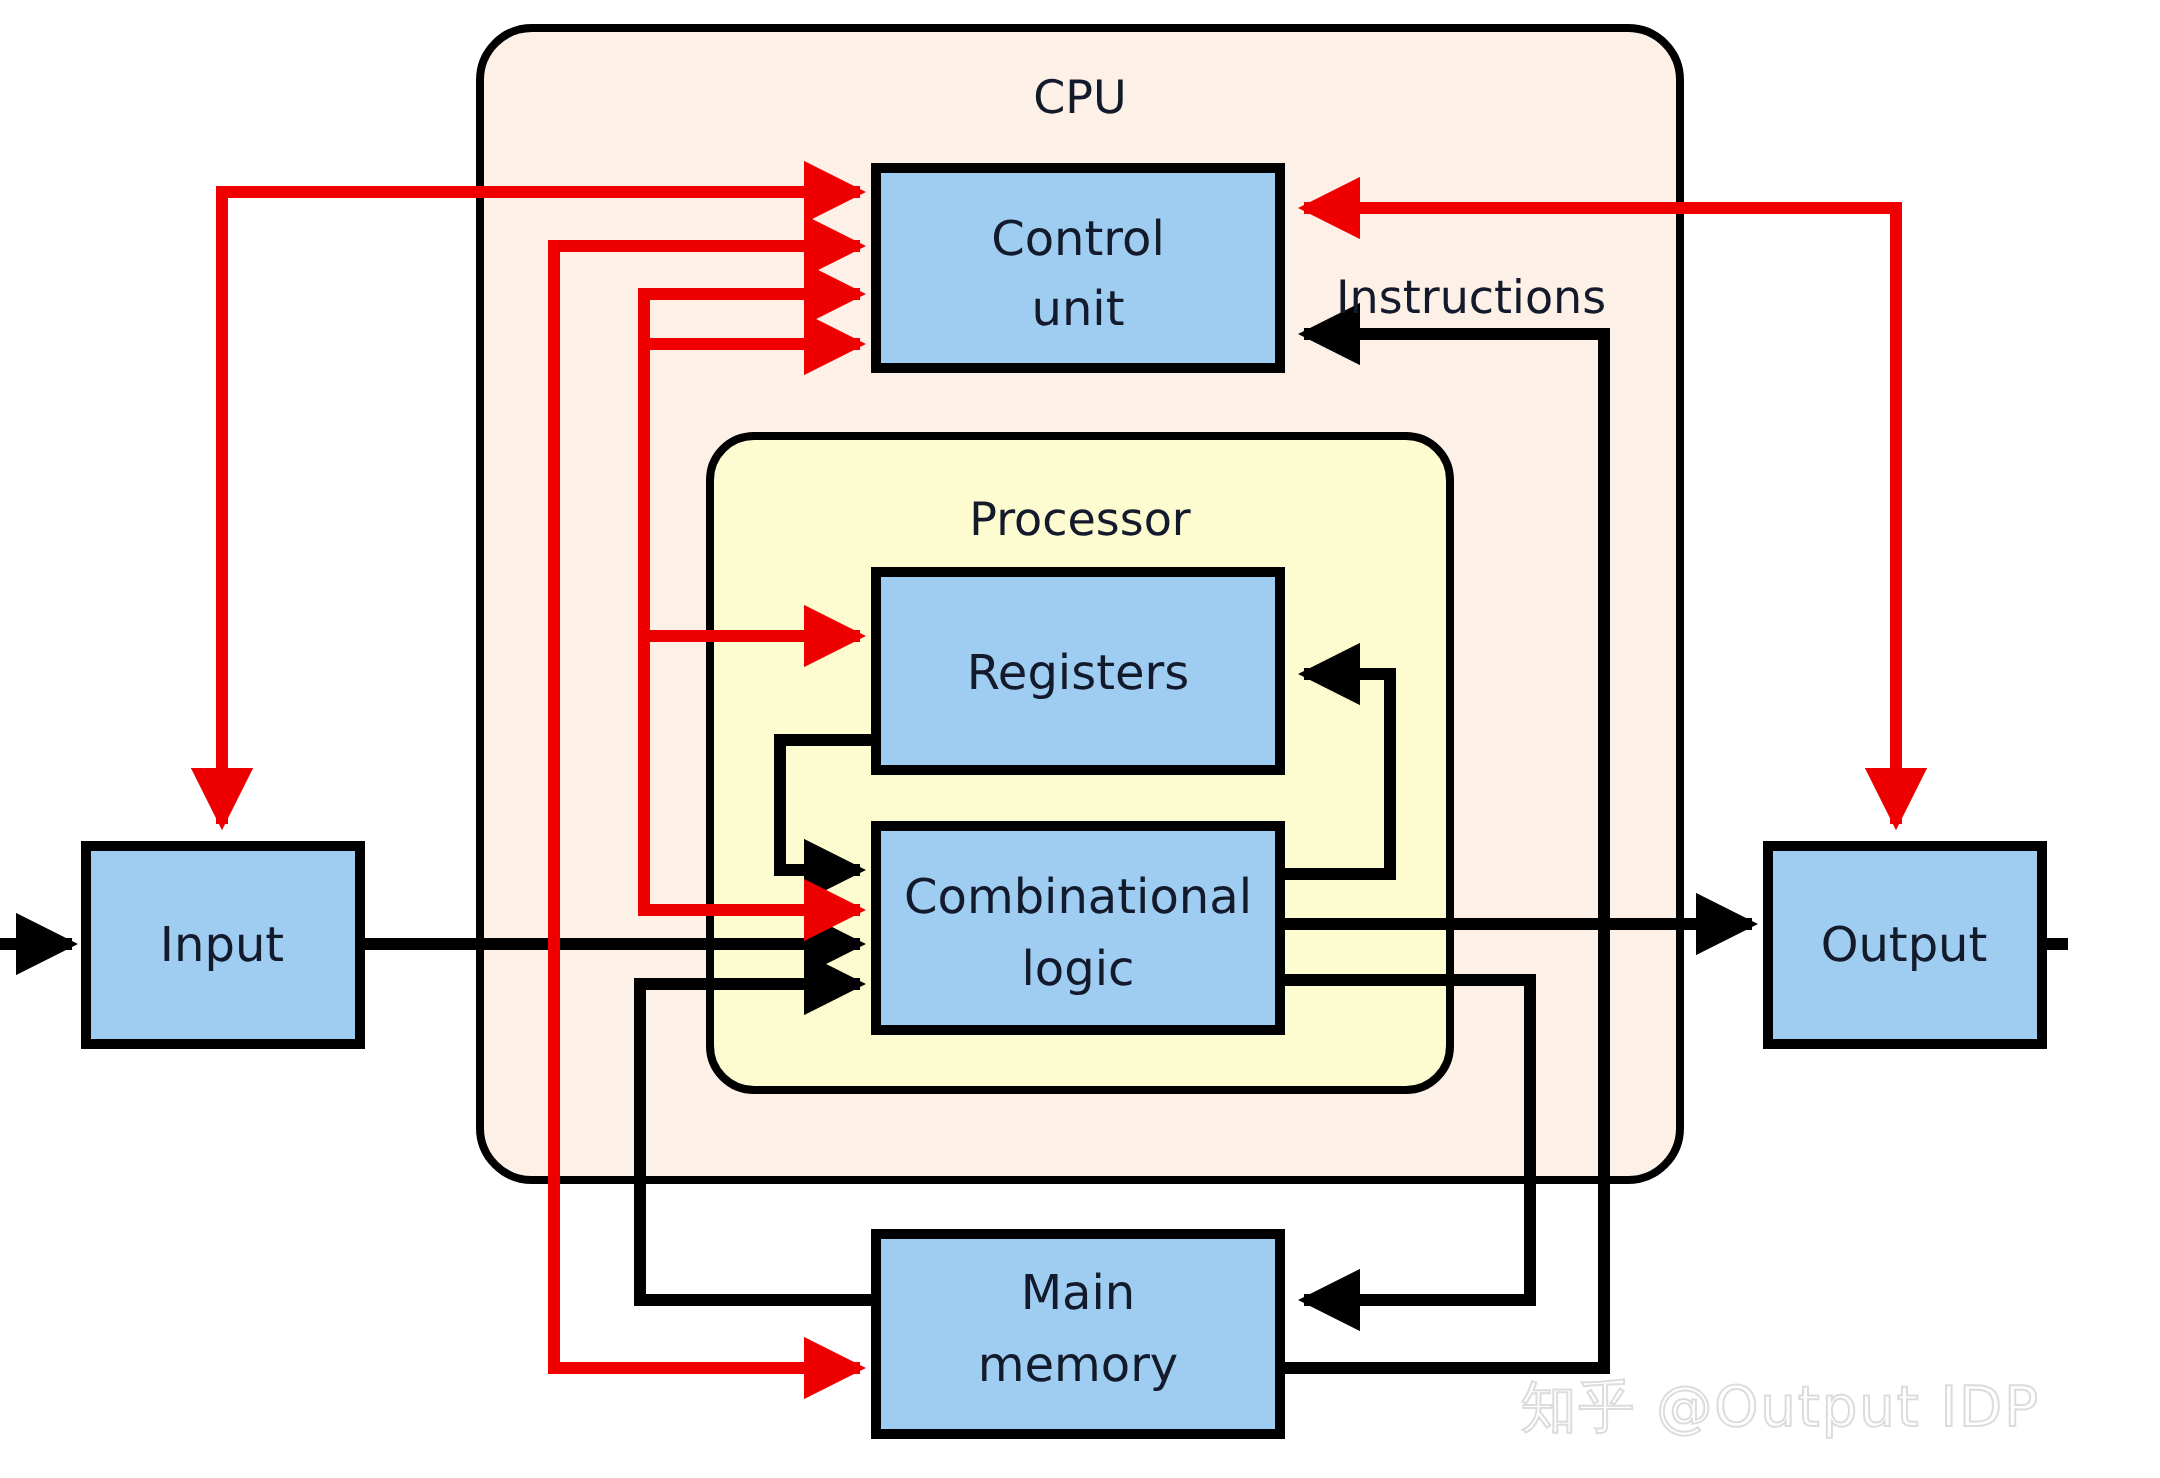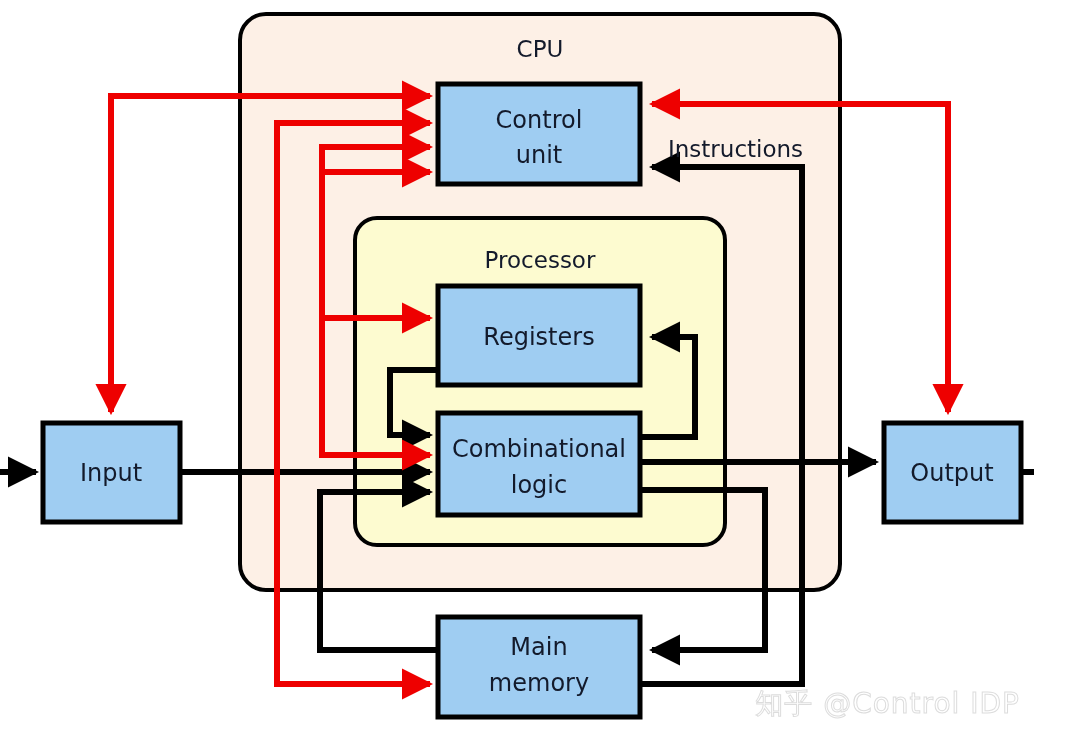--- a/index.html
+++ b/index.html
@@ -142,14 +142,14 @@
     </g>
 
     <g>
       <rect x="884" y="423" width="137" height="99" fill="#9fcdf2" stroke="#000000" stroke-width="5"></rect>
       <text class="box-label" x="952" y="474">Output</text>
     </g>
 
     <text class="edge-label" x="668" y="150">Instructions</text>
   </svg>
 
-  <div class="wm">知乎 @Control IDP</div>
+  <div class="wm">知乎 @Output IDP</div>
 </div>
 
 </body></html>

